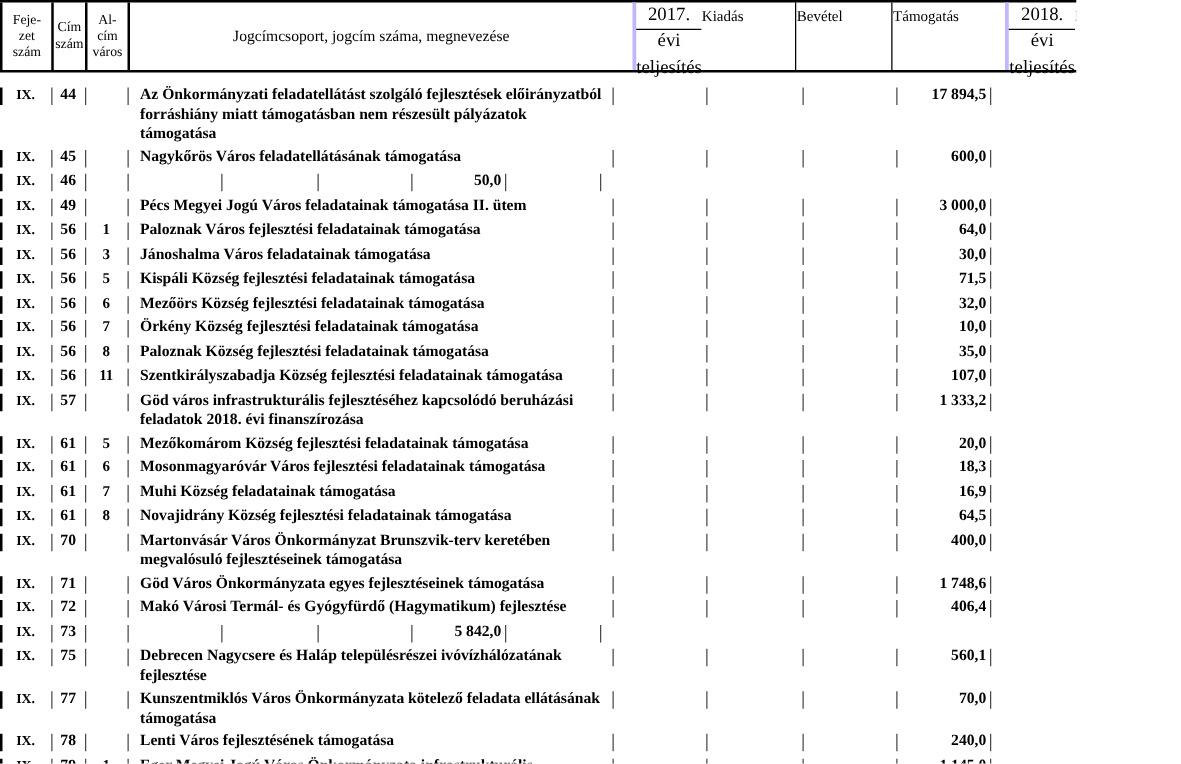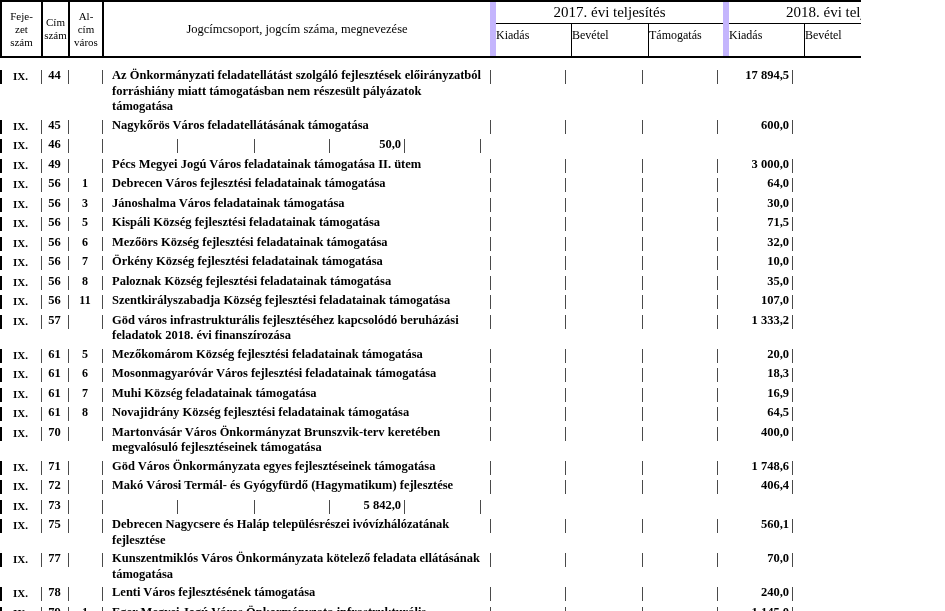--- a/index.html
+++ b/index.html
@@ -26,21 +26,21 @@
     border-left:2px solid #000;
     display:flex; align-items:center; justify-content:center;
     text-align:center;
     font-size:11px; line-height:13px;
     white-space:pre-line;
   }
   .h-fej  { flex:0 0 41px; }
   .h-cim  { flex:0 0 27px; }
   .h-alcim{ flex:0 0 34px; }
   .h-nev  { flex:0 0 388px; font-size:12.5px; }
-  .h-group { display:flex; flex-direction:column; border-left:6px solid #c4b5fd; }
+  .h-group { display:flex; flex-direction:row; border-left:3px solid #c4b5fd;margin-left:16px; }
   .g2017 { flex:0 0 227px; }
   .g2018 { flex:0 0 226px; }
   .h-year {
     height:22px;
     border-bottom:1.5px solid #000;
     text-align:center;
     font-size:15px; line-height:21px;
   }
   .h-sub { display:flex; flex:1; }
   .h-sub-cell {
@@ -175,21 +175,21 @@
       <div class="cell c-t17 num"></div>
       <div class="cell c-k18 num">3 000,0</div>
       <div class="cell c-b18 num"></div>
       <div class="cell c-t18 num"></div>
     </div>
 
     <div class="row">
       <div class="cell c-fej">IX.</div>
       <div class="cell c-cim">56</div>
       <div class="cell c-alcim">1</div>
-      <div class="cell c-nev">Debrecen Város fejlesztési feladatainak támogatása</div>
+      <div class="cell c-nev">Paloznak Város fejlesztési feladatainak támogatása</div>
       <div class="cell c-k17 num"></div>
       <div class="cell c-b17 num"></div>
       <div class="cell c-t17 num"></div>
       <div class="cell c-k18 num">64,0</div>
       <div class="cell c-b18 num"></div>
       <div class="cell c-t18 num"></div>
     </div>
 
     <div class="row">
       <div class="cell c-fej">IX.</div>

